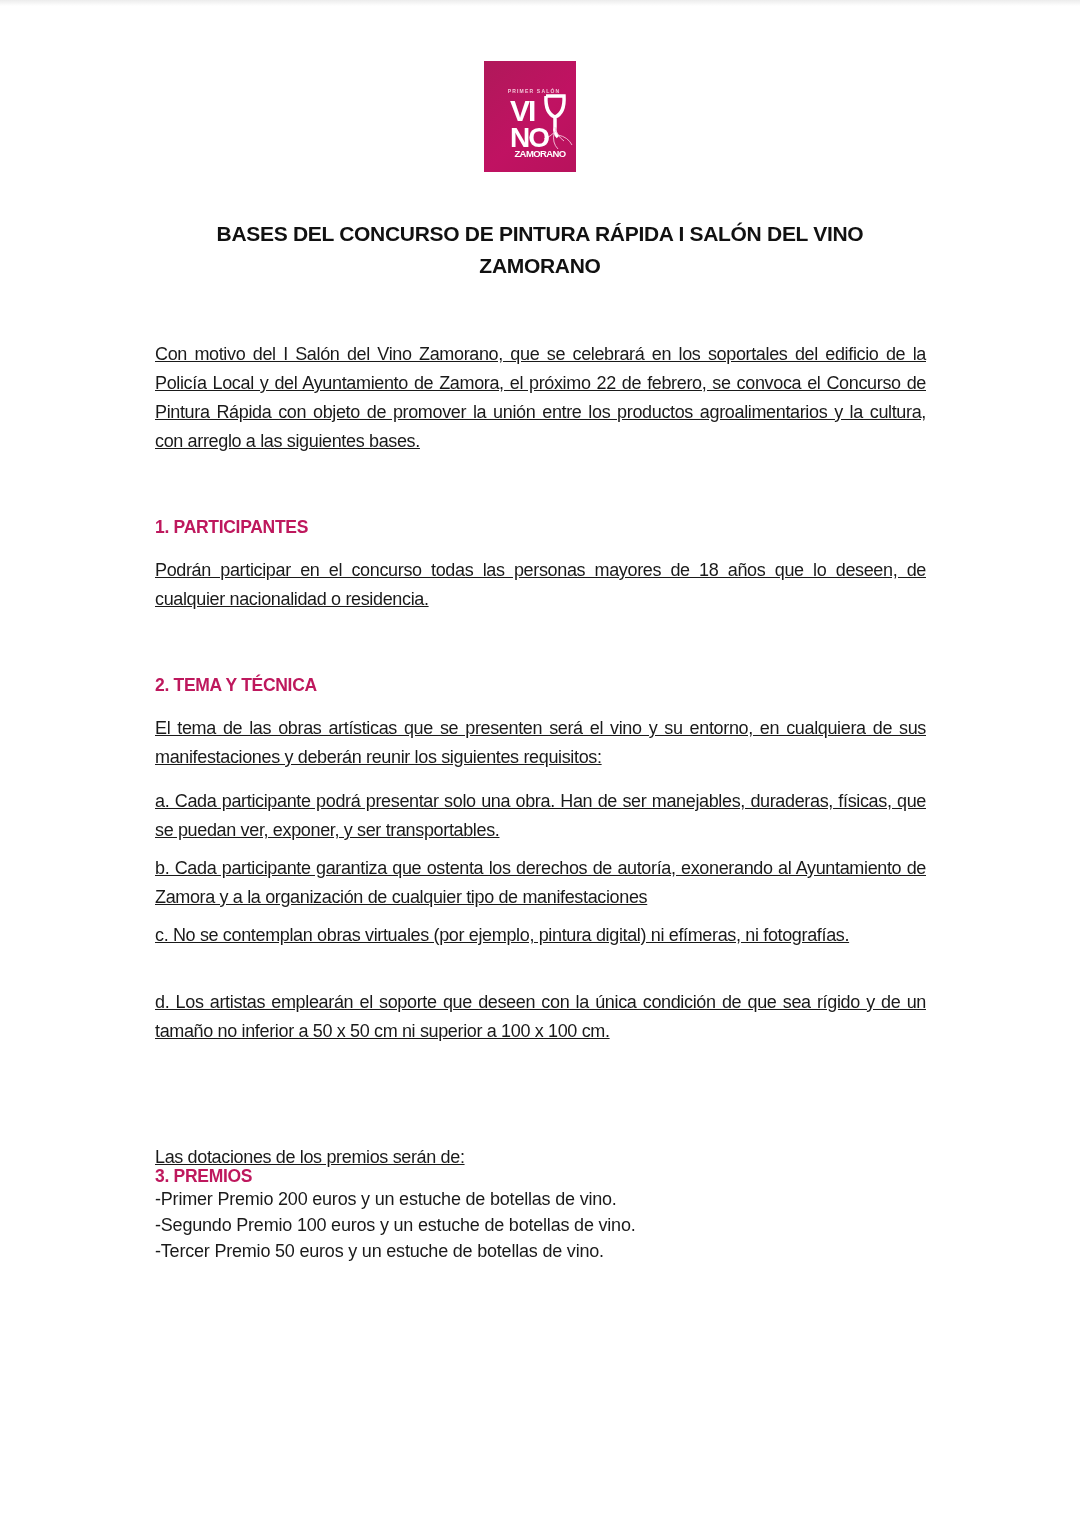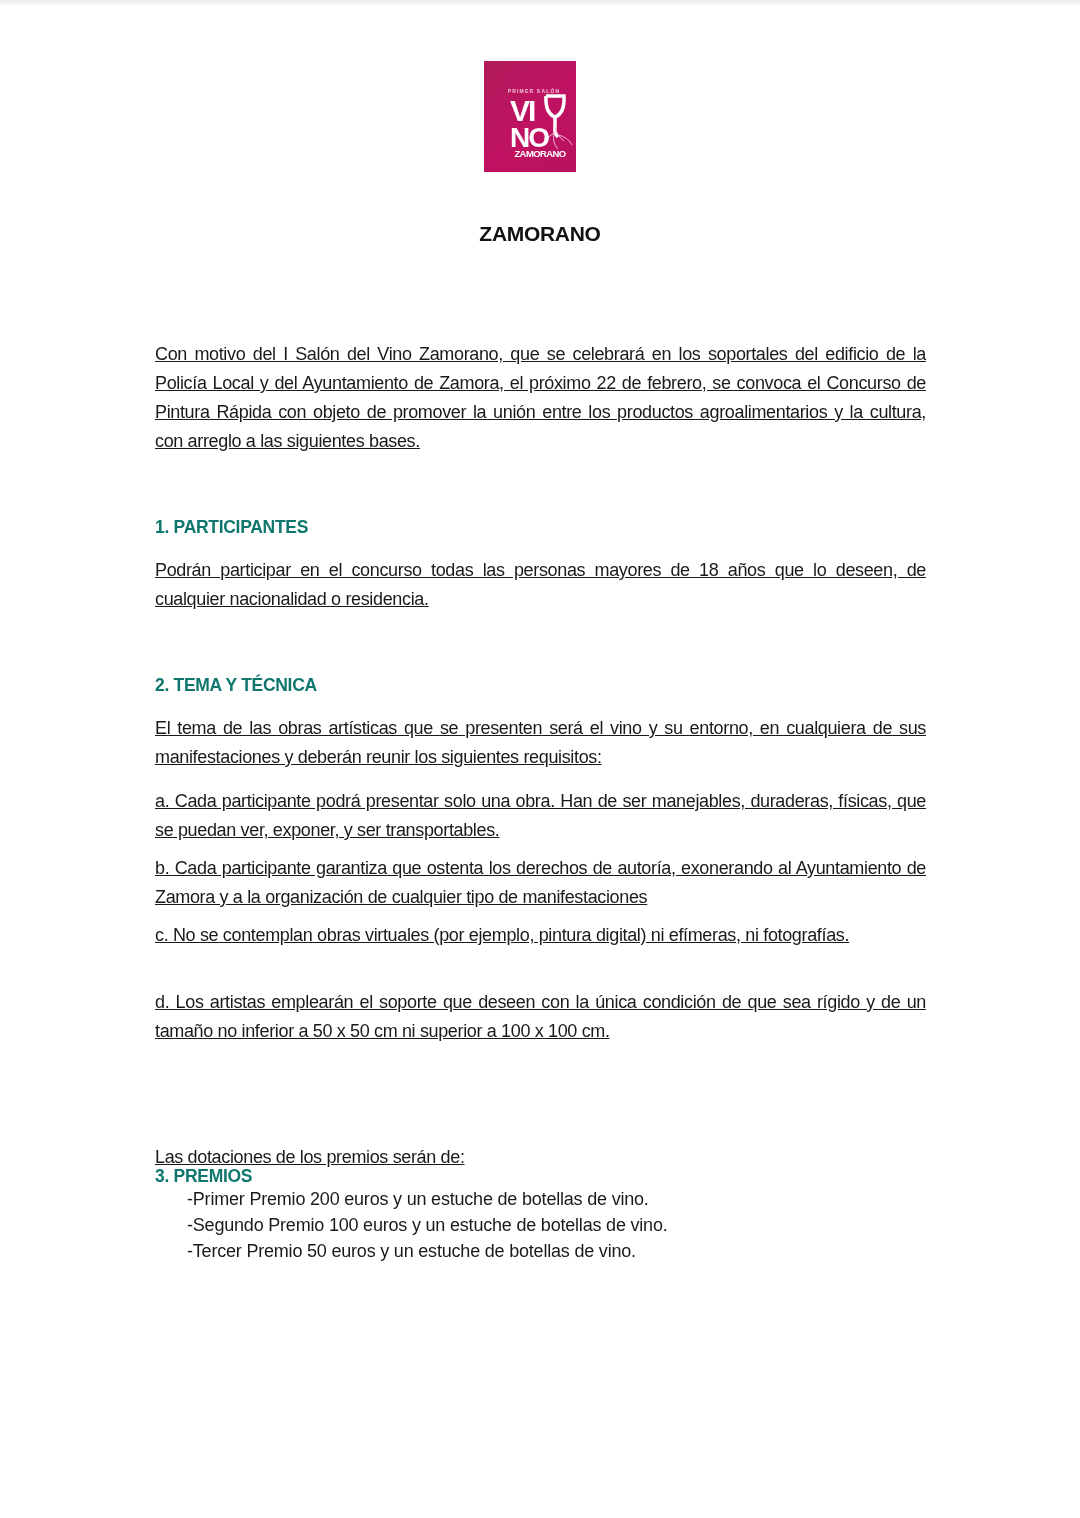--- a/index.html
+++ b/index.html
@@ -53,31 +53,30 @@
       color: #1a1a1a;
       letter-spacing: -0.35px;
       text-decoration: underline;
     }
     .heading {
       position: absolute;
       left: 155px;
       font-weight: bold;
       font-size: 17.5px;
       line-height: 24px;
-      color: #0f766e;
+      color: #be185d;
       letter-spacing: -0.3px;
     }
     .list-line {
       position: absolute;
       left: 155px;
       font-size: 18px;
       line-height: 24px;
       color: #1a1a1a;
       letter-spacing: -0.2px;
-      margin-left: 32px;
     }
   </style>
 </head>
 <body>
 
 <div class="top-shadow"></div>
 
 <div class="logo">
   <svg width="112" height="111" viewBox="0 0 112 111" xmlns="http://www.w3.org/2000/svg">
     <text x="50" y="32" text-anchor="middle" font-family="Liberation Sans, sans-serif" font-size="5" font-weight="bold" fill="#f3c6d8" letter-spacing="1.2">PRIMER SALÓN</text>
@@ -86,20 +85,21 @@
       <path d="M62 35 L80 35 Q81 52 71 56 L71 66 Q70 72 74 76" fill="none" stroke="#ffffff" stroke-width="3.5"></path>
       <path d="M62 35 Q61 52 71 56" fill="none" stroke="#ffffff" stroke-width="3.5"></path>
       <path d="M71 66 Q72 74 80 80 M72 70 Q66 76 60 78 M74 74 Q84 76 88 84 M70 72 Q68 82 74 88" fill="none" stroke="#f6c7dc" stroke-width="0.9"></path>
     </g>
     <text x="26" y="86" font-family="Liberation Sans, sans-serif" font-size="28" font-weight="bold" fill="#ffffff" letter-spacing="-2">NO</text>
     <text x="56" y="96" text-anchor="middle" font-family="Liberation Sans, sans-serif" font-size="9.5" font-weight="bold" fill="#ffffff" letter-spacing="-0.6">ZAMORANO</text>
   </svg>
 </div>
 
 <div class="title">
+  <div>BASES DEL CONCURSO DE PINTURA RÁPIDA I SALÓN DEL VINO</div>
   <div>ZAMORANO</div>
 </div>
 
 <p class="para" style="top:340px;">Con motivo del I Salón del Vino Zamorano, que se celebrará en los soportales del edificio de la Policía Local y del Ayuntamiento de Zamora, el próximo 22 de febrero, se convoca el Concurso de Pintura Rápida con objeto de promover la unión entre los productos agroalimentarios y la cultura, con arreglo a las siguientes bases.</p>
 
 <div class="heading" style="top:515px;">1. PARTICIPANTES</div>
 <p class="para" style="top:556px;">Podrán participar en el concurso todas las personas mayores de 18 años que lo deseen, de cualquier nacionalidad o residencia.</p>
 
 <div class="heading" style="top:673px;">2. TEMA Y TÉCNICA</div>
 <p class="para" style="top:714px;">El tema de las obras artísticas que se presenten será el vino y su entorno, en cualquiera de sus manifestaciones y deberán reunir los siguientes requisitos:</p>

